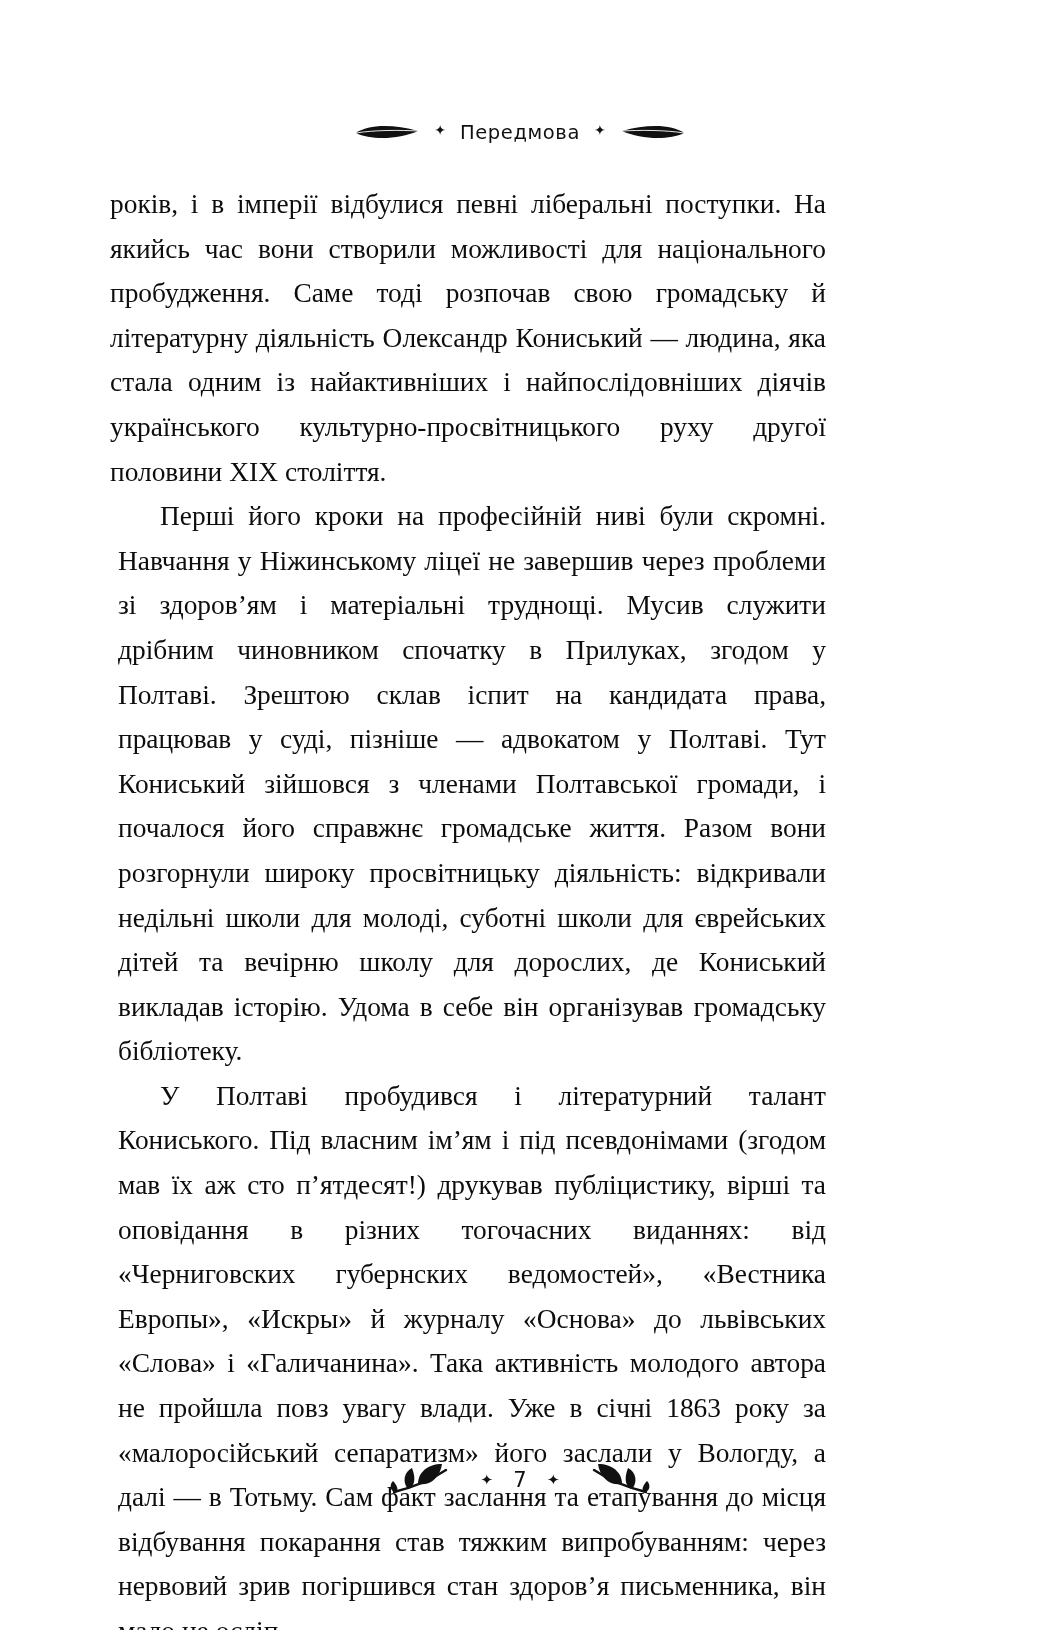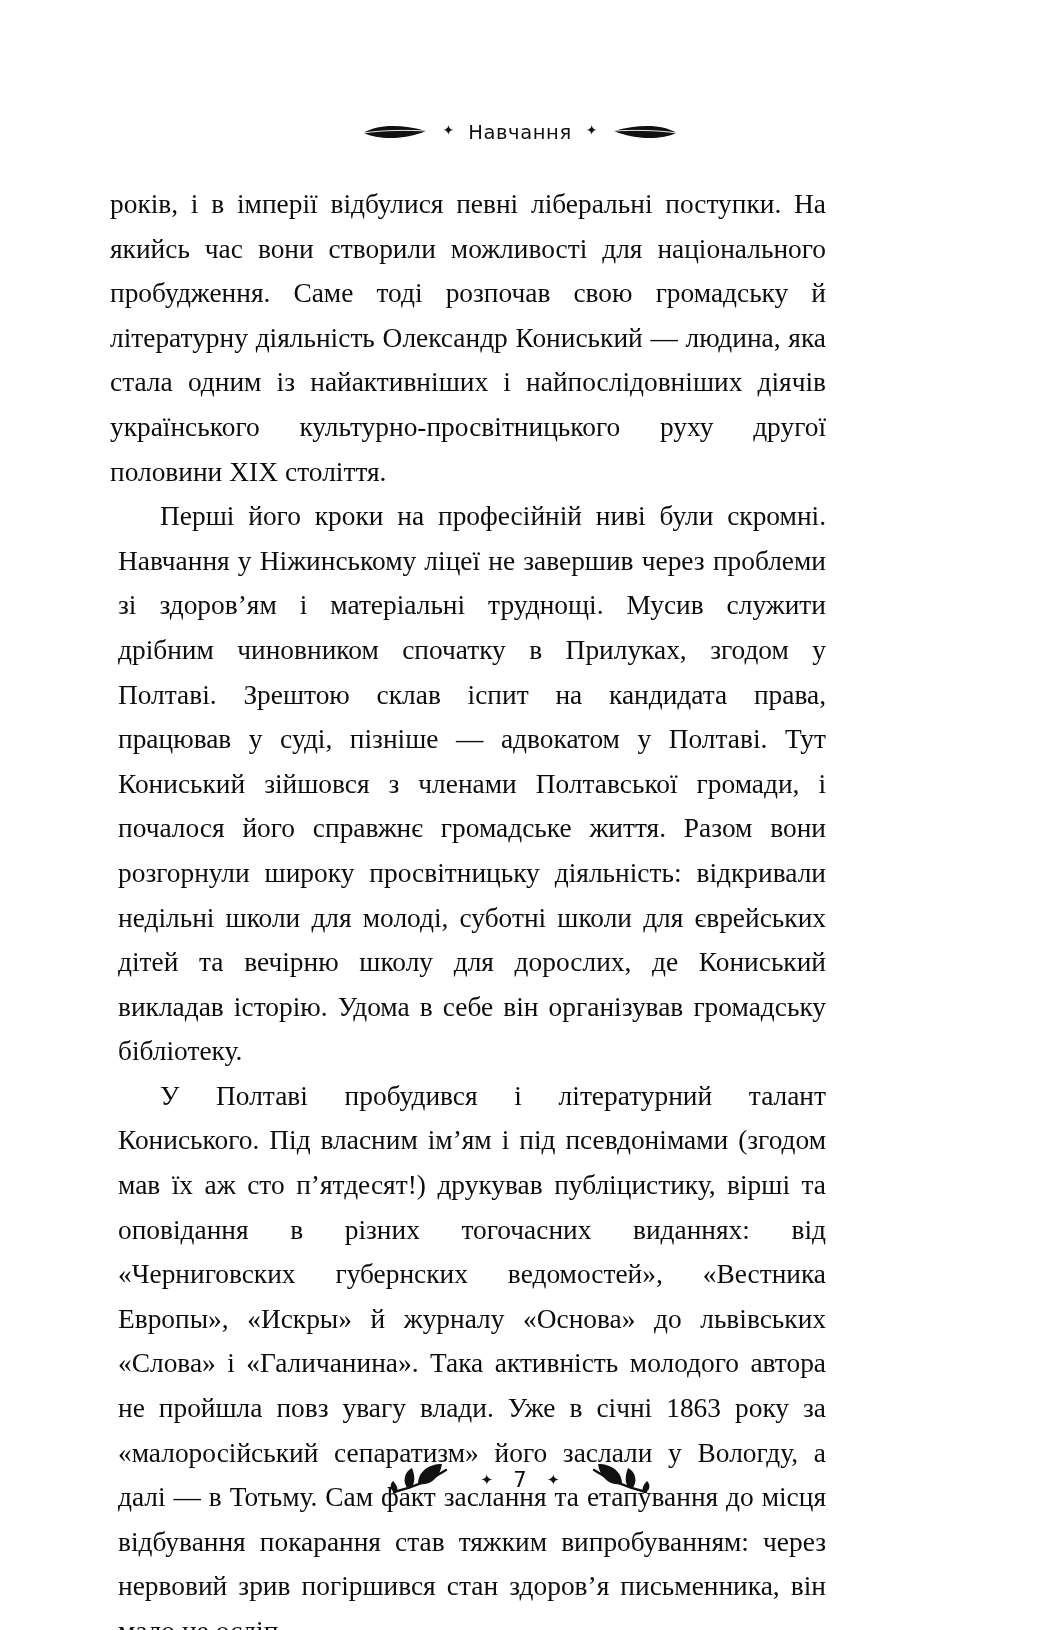--- a/index.html
+++ b/index.html
@@ -115,21 +115,21 @@
 <div class="page">
 
   <div class="running-head">
     <span class="leaf">
       <svg viewBox="0 0 66 18" width="66" height="18" aria-hidden="true">
         <path d="M2 10 C14 1, 40 1, 64 8 C44 17, 16 17, 2 10 Z" fill="#111"></path>
         <path d="M2 10 C20 7, 46 7, 64 8" fill="none" stroke="#fff" stroke-width="0.9"></path>
       </svg>
     </span>
     <span class="rh-diamond">✦</span>
-    <span class="rh-label">Навчання</span>
+    <span class="rh-label">Передмова</span>
     <span class="rh-diamond">✦</span>
     <span class="leaf flip">
       <svg viewBox="0 0 66 18" width="66" height="18" aria-hidden="true">
         <path d="M2 10 C14 1, 40 1, 64 8 C44 17, 16 17, 2 10 Z" fill="#111"></path>
         <path d="M2 10 C20 7, 46 7, 64 8" fill="none" stroke="#fff" stroke-width="0.9"></path>
       </svg>
     </span>
   </div>
 
   <div class="content">

